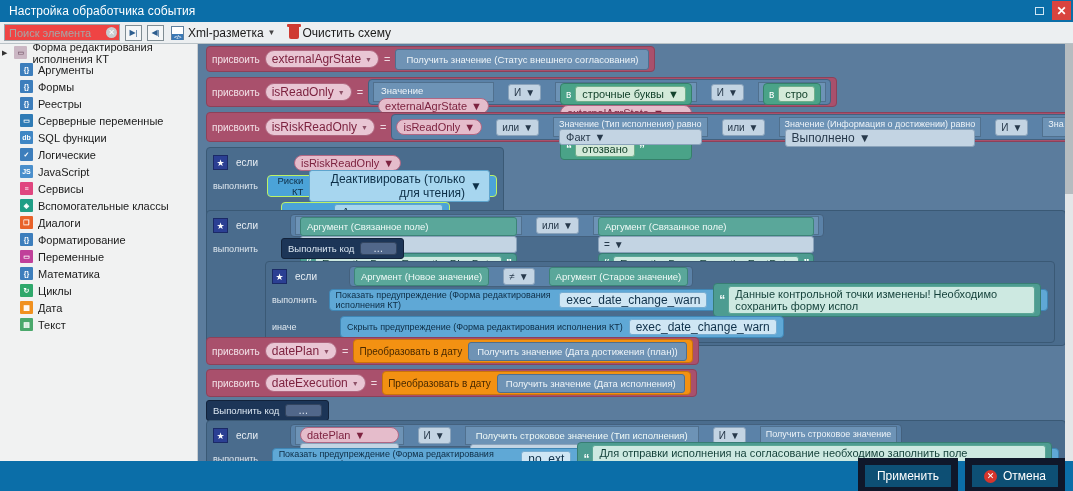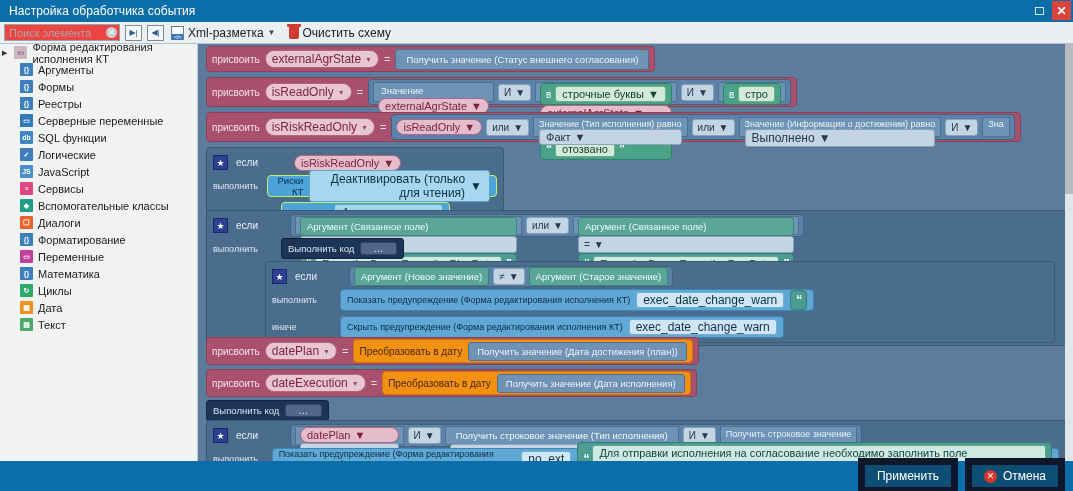--- a/index.html
+++ b/index.html
@@ -79,21 +79,21 @@
 
   .blk { display:flex; align-items:center; border-radius:4px; height:22px; padding:0 5px; gap:5px; }
   .assign { background:#a9506c; color:#f2dde4; border:1px solid #8d4159; font-size:10px; }
   .assign .lbl { font-size:10px; color:#f3e2e8; }
   .pill { background:#e9c6d4; border:1px solid #b0667f; border-radius:9px; padding:1px 6px;
           color:#7d2340; font-size:12px; display:flex; align-items:center; gap:4px; }
   .pill .dd { font-size:7px; color:#8d5268; }
   .eq { color:#efd9e1; font-size:11px; }
 
   .bluebar { background:#5b82a8; border:1px solid #44617e; border-radius:4px; height:26px;
-             display:flex; align-items:center; padding:0 4px; gap:4px; }
+             display:flex; align-items:center; padding:0 4px; gap:14px; }
   .bluebar2 { background:#6d93b6; border:1px solid #50708e; }
   .bchip { background:#6f93b5; border:1px solid #4e6f8f; border-radius:3px; color:#eef4f8;
            font-size:9.5px; padding:3px 7px; display:flex; align-items:center; gap:4px; }
   .opchip { background:#c3d4e3; border:1px solid #8aa3bb; border-radius:3px; color:#27394b;
             font-size:10px; padding:2px 5px; display:flex; align-items:center; gap:4px; }
   .greenchip { background:#4aa388; border:1px solid #35806a; border-radius:4px; color:#fff;
                font-size:10px; padding:2px 5px; display:flex; align-items:center; gap:4px; }
   .greenval { background:#d4ead9; border:1px solid #6faf8b; border-radius:3px; color:#14432c;
               font-size:11px; padding:1px 6px; display:flex; align-items:center; gap:4px; }
   .quote { color:#fff; font-size:12px; font-weight:bold; letter-spacing:-1px; }
@@ -474,20 +474,21 @@
                 <span class="tealchip">Аргумент (Старое значение)</span>
               </span>
             </div>
             <div class="rowline" style="margin-top:2px">
               <span class="kw2" style="width:62px">выполнить</span>
               <span class="warnblk">
                 <span class="nm">Показать предупреждение (Форма редактирования исполнения КТ)</span>
                 <span class="val">exec_date_change_warn</span>
                 <span class="greenchip teal">
                   <span class="quote">“</span>
+                  <span class="greenval tealval">Данные контрольной точки изменены! Необходимо сохранить форму испол</span>
                 </span>
               </span>
             </div>
             <div class="rowline" style="margin-top:5px">
               <span class="kw2" style="width:62px">иначе</span>
               <span class="warnblk">
                 <span class="nm">Скрыть предупреждение (Форма редактирования исполнения КТ)</span>
                 <span class="val">exec_date_change_warn</span>
               </span>
             </div>

